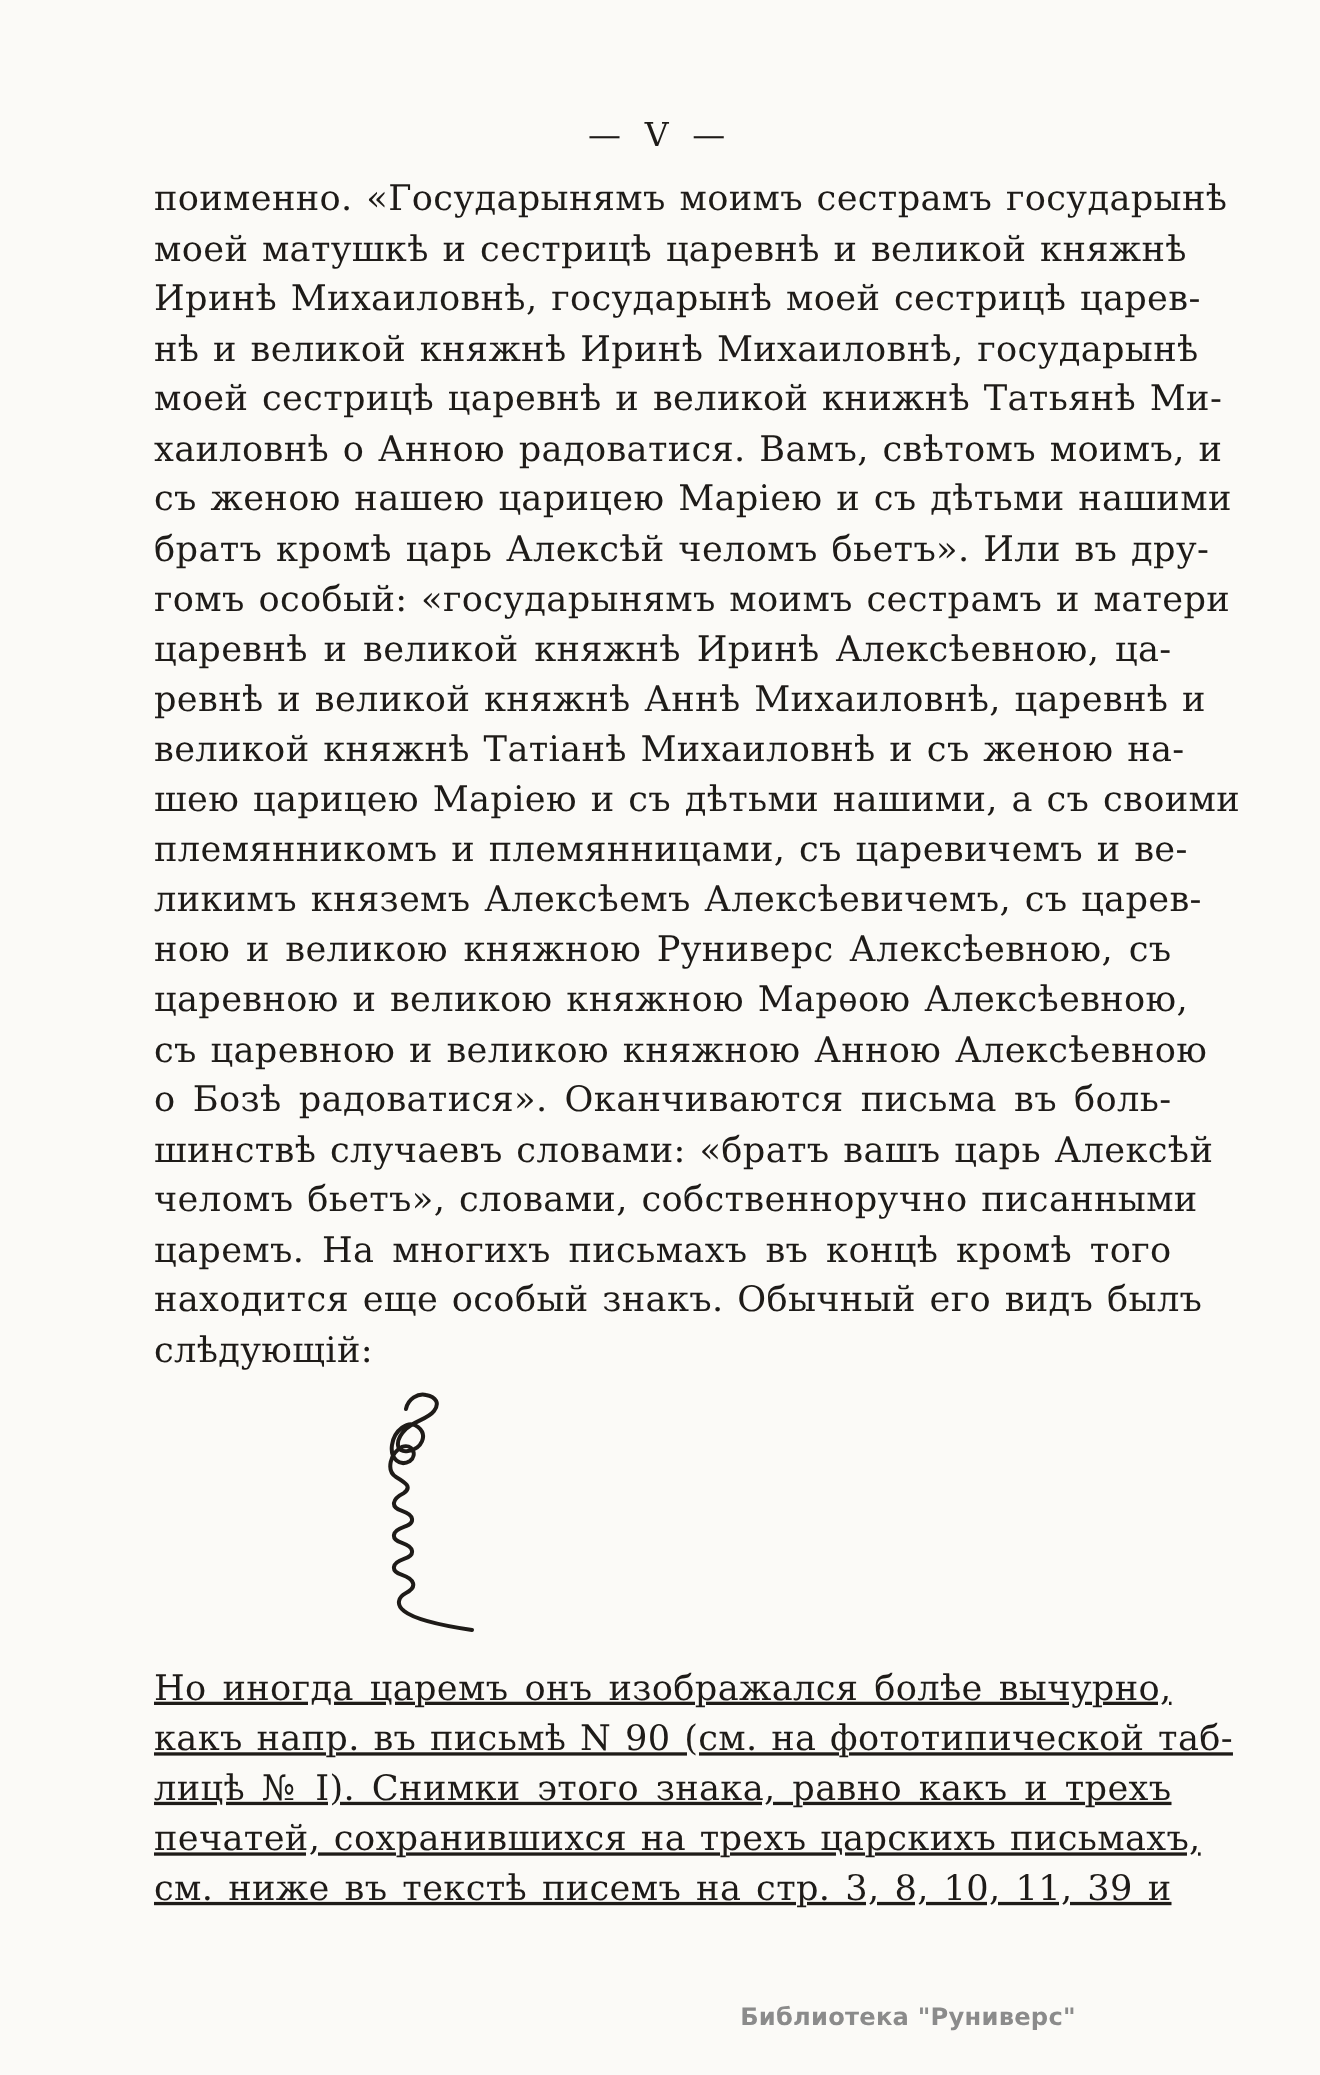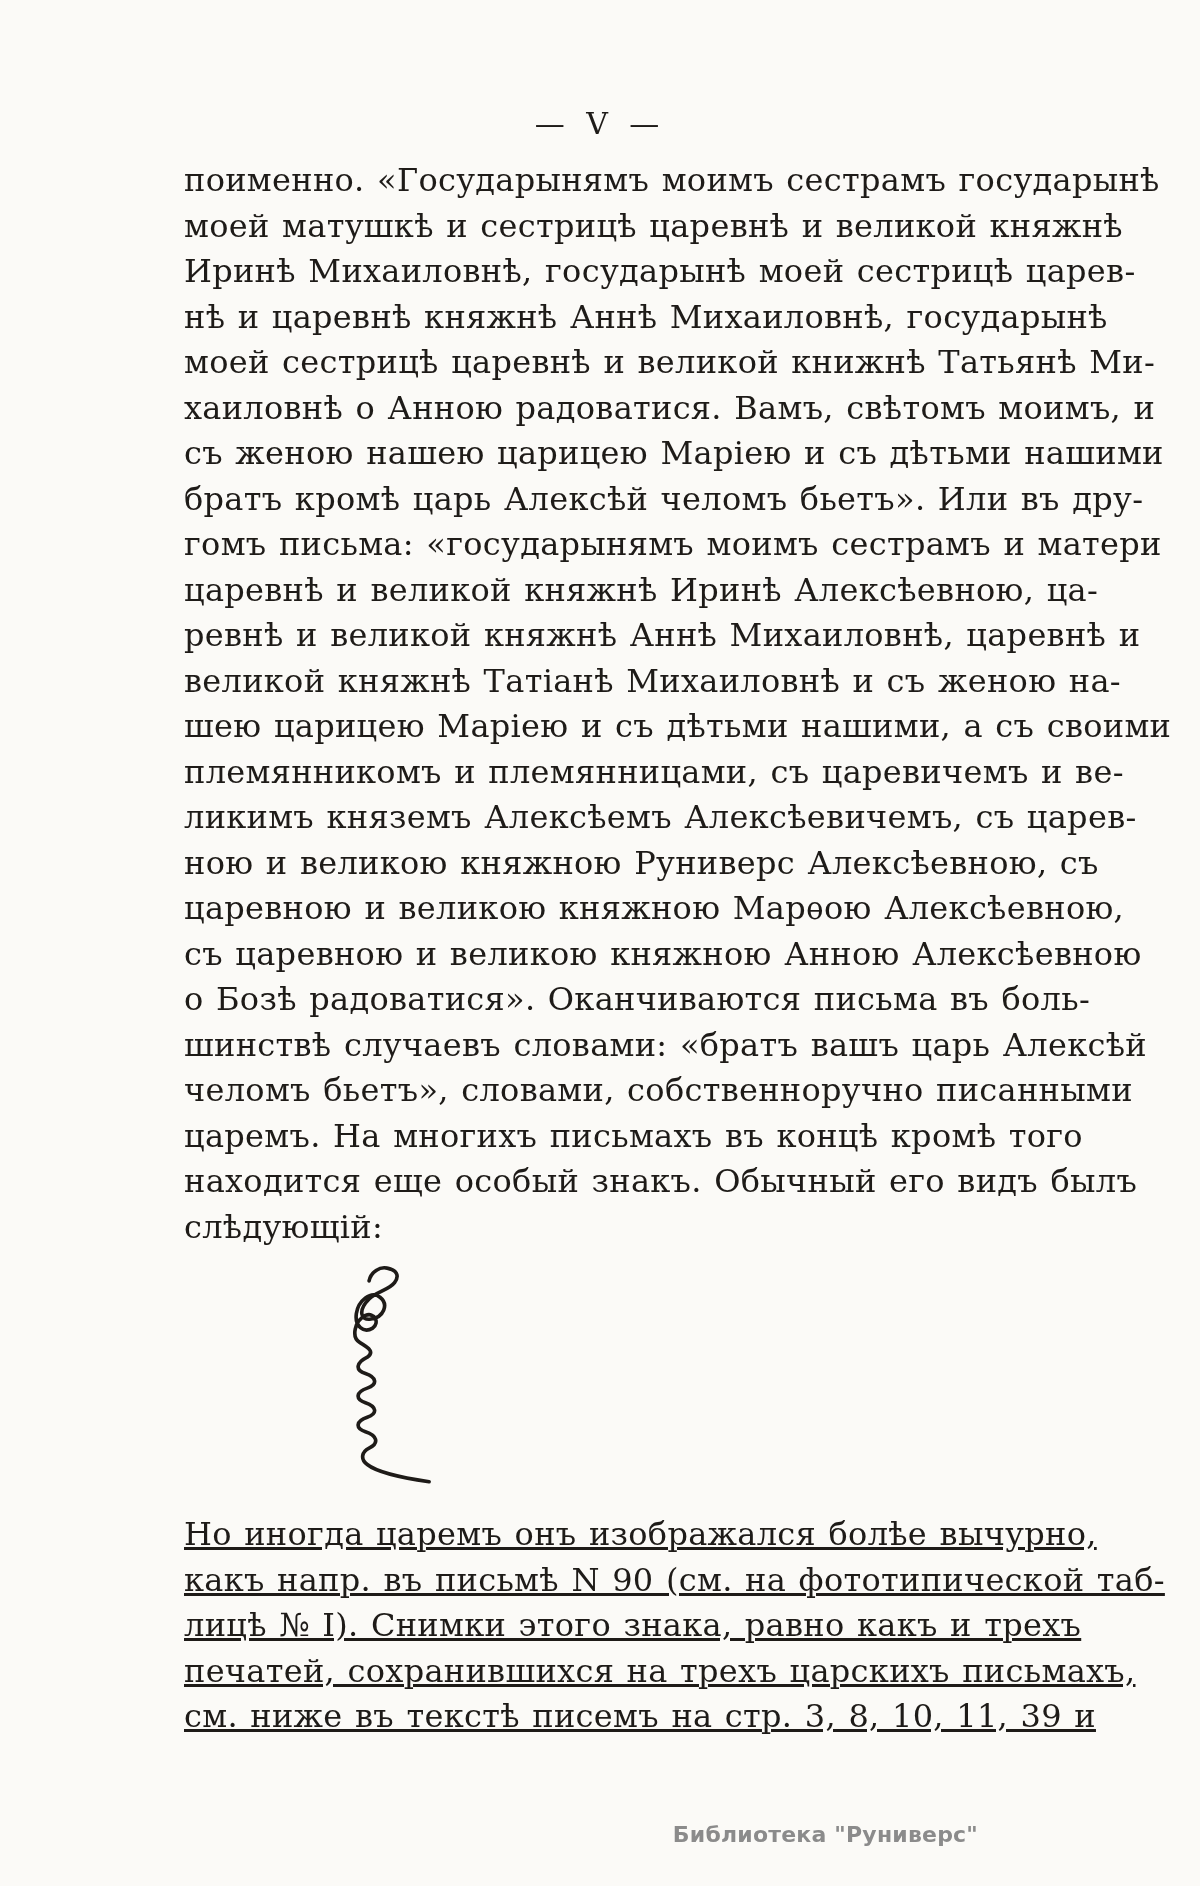--- a/index.html
+++ b/index.html
@@ -36,21 +36,20 @@
     font-size: 32px;
     letter-spacing: 0.3px;
     word-spacing: 2px;
   }
   .para .line {
     height: 45.5px;
     line-height: 45.5px;
     text-align: justify;
     text-align-last: justify;
     white-space: nowrap;
-    margin-left: 44px;
   }
   .para .line.no-just {
     text-align: center;
     text-align-last: left;
   }
   .para1 { top: 158px; }
   .para2 { top: 1512px; text-decoration: underline; }
   .flourish {
     position: absolute;
     left: 340px;
@@ -74,26 +73,26 @@
 <body>
 
 <div class="page">
 
   <div class="page-number">— V —</div>
 
   <div class="para para1">
     <div class="line">поименно. «Государынямъ моимъ сестрамъ государынѣ</div>
     <div class="line">моей матушкѣ и сестрицѣ царевнѣ и великой княжнѣ</div>
     <div class="line">Иринѣ Михаиловнѣ, государынѣ моей сестрицѣ царев-</div>
-    <div class="line">нѣ и царевнѣ княжнѣ Аннѣ Михаиловнѣ, государынѣ</div>
+    <div class="line">нѣ и великой княжнѣ Иринѣ Михаиловнѣ, государынѣ</div>
     <div class="line">моей сестрицѣ царевнѣ и великой книжнѣ Татьянѣ Ми-</div>
     <div class="line">хаиловнѣ о Анною радоватися. Вамъ, свѣтомъ моимъ, и</div>
     <div class="line">съ женою нашею царицею Маріею и съ дѣтьми нашими</div>
     <div class="line">братъ кромѣ царь Алексѣй челомъ бьетъ». Или въ дру-</div>
-    <div class="line">гомъ письма: «государынямъ моимъ сестрамъ и матери</div>
+    <div class="line">гомъ особый: «государынямъ моимъ сестрамъ и матери</div>
     <div class="line">царевнѣ и великой княжнѣ Иринѣ Алексѣевною, ца-</div>
     <div class="line">ревнѣ и великой княжнѣ Аннѣ Михаиловнѣ, царевнѣ и</div>
     <div class="line">великой княжнѣ Татіанѣ Михаиловнѣ и съ женою на-</div>
     <div class="line">шею царицею Маріею и съ дѣтьми нашими, а съ своими</div>
     <div class="line">племянникомъ и племянницами, съ царевичемъ и ве-</div>
     <div class="line">ликимъ княземъ Алексѣемъ Алексѣевичемъ, съ царев-</div>
     <div class="line">ною и великою княжною Руниверс Алексѣевною, съ</div>
     <div class="line">царевною и великою княжною Марѳою Алексѣевною,</div>
     <div class="line">съ царевною и великою княжною Анною Алексѣевною</div>
     <div class="line">о Бозѣ радоватися». Оканчиваются письма въ боль-</div>

